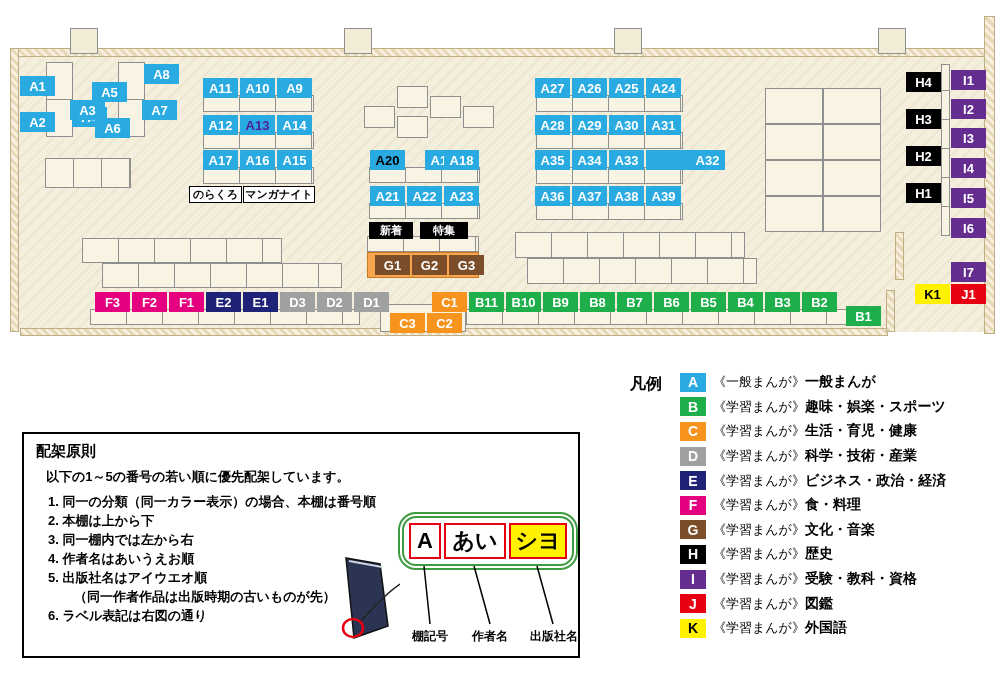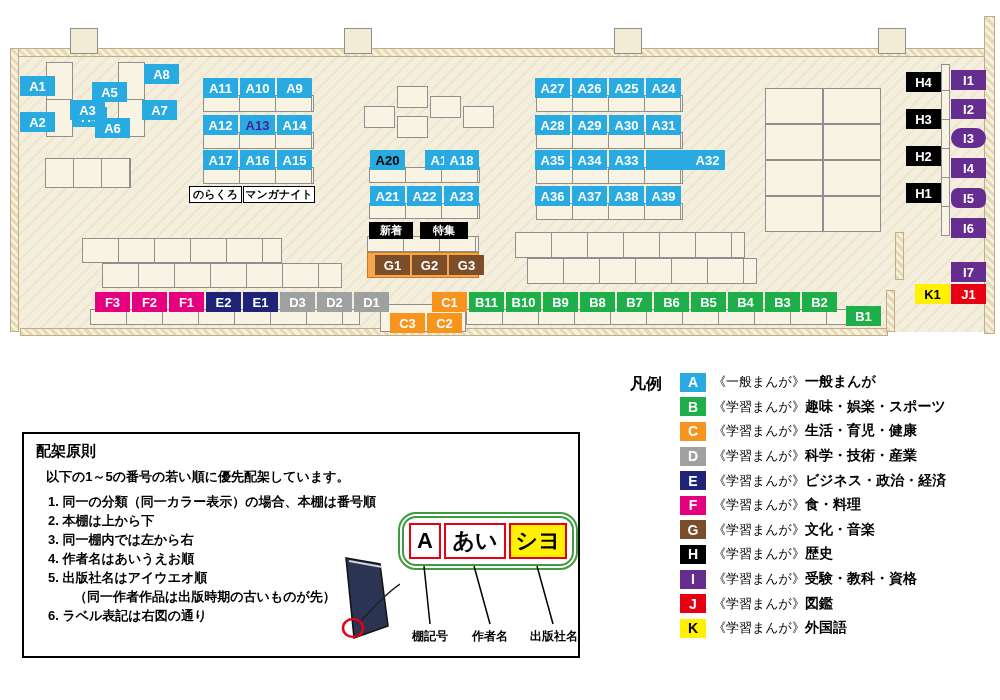--- a/index.html
+++ b/index.html
@@ -158,23 +158,23 @@
       <div class="chip" style="background: rgb(41, 171, 226); color: rgb(255, 255, 255); left: 535px; top: 186px;">A36</div>
       <div class="chip" style="background: rgb(41, 171, 226); color: rgb(255, 255, 255); left: 572px; top: 186px;">A37</div>
       <div class="chip" style="background: rgb(41, 171, 226); color: rgb(255, 255, 255); left: 609px; top: 186px;">A38</div>
       <div class="chip" style="background: rgb(41, 171, 226); color: rgb(255, 255, 255); left: 646px; top: 186px;">A39</div>
       <div class="chip" style="background: rgb(0, 0, 0); color: rgb(255, 255, 255); left: 906px; top: 72px;">H4</div>
       <div class="chip" style="background: rgb(0, 0, 0); color: rgb(255, 255, 255); left: 906px; top: 109px;">H3</div>
       <div class="chip" style="background: rgb(0, 0, 0); color: rgb(255, 255, 255); left: 906px; top: 146px;">H2</div>
       <div class="chip" style="background: rgb(0, 0, 0); color: rgb(255, 255, 255); left: 906px; top: 183px;">H1</div>
       <div class="chip" style="background: rgb(102, 45, 145); color: rgb(255, 255, 255); left: 951px; top: 70px;">I1</div>
       <div class="chip" style="background: rgb(102, 45, 145); color: rgb(255, 255, 255); left: 951px; top: 99px;">I2</div>
-      <div class="chip" style="background: rgb(102, 45, 145); color: rgb(255, 255, 255); left: 951px; top: 128px; border-radius: 10px;">I3</div>
+      <div class="chip" style="background: rgb(102, 45, 145); color: rgb(255, 255, 255); left: 951px; top: 128px;">I3</div>
       <div class="chip" style="background: rgb(102, 45, 145); color: rgb(255, 255, 255); left: 951px; top: 158px;">I4</div>
-      <div class="chip" style="background: rgb(102, 45, 145); color: rgb(255, 255, 255); left: 951px; top: 188px; border-radius: 7px;">I5</div>
+      <div class="chip" style="background: rgb(102, 45, 145); color: rgb(255, 255, 255); left: 951px; top: 188px;">I5</div>
       <div class="chip" style="background: rgb(102, 45, 145); color: rgb(255, 255, 255); left: 951px; top: 218px;">I6</div>
       <div class="chip" style="background: rgb(102, 45, 145); color: rgb(255, 255, 255); left: 951px; top: 262px;">I7</div>
       <div class="chip" style="background: rgb(255, 241, 0); color: rgb(0, 0, 0); left: 915px; top: 284px;">K1</div>
       <div class="chip" style="background: rgb(230, 0, 18); color: rgb(255, 255, 255); left: 951px; top: 284px;">J1</div>
       <div class="chip" style="background: rgb(123, 77, 40); color: rgb(255, 255, 255); left: 375px; top: 255px;">G1</div>
       <div class="chip" style="background: rgb(123, 77, 40); color: rgb(255, 255, 255); left: 412px; top: 255px;">G2</div>
       <div class="chip" style="background: rgb(123, 77, 40); color: rgb(255, 255, 255); left: 449px; top: 255px;">G3</div>
       <div class="chip" style="background: rgb(228, 0, 127); color: rgb(255, 255, 255); left: 95px; top: 292px;">F3</div>
       <div class="chip" style="background: rgb(228, 0, 127); color: rgb(255, 255, 255); left: 132px; top: 292px;">F2</div>
       <div class="chip" style="background: rgb(228, 0, 127); color: rgb(255, 255, 255); left: 169px; top: 292px;">F1</div>

